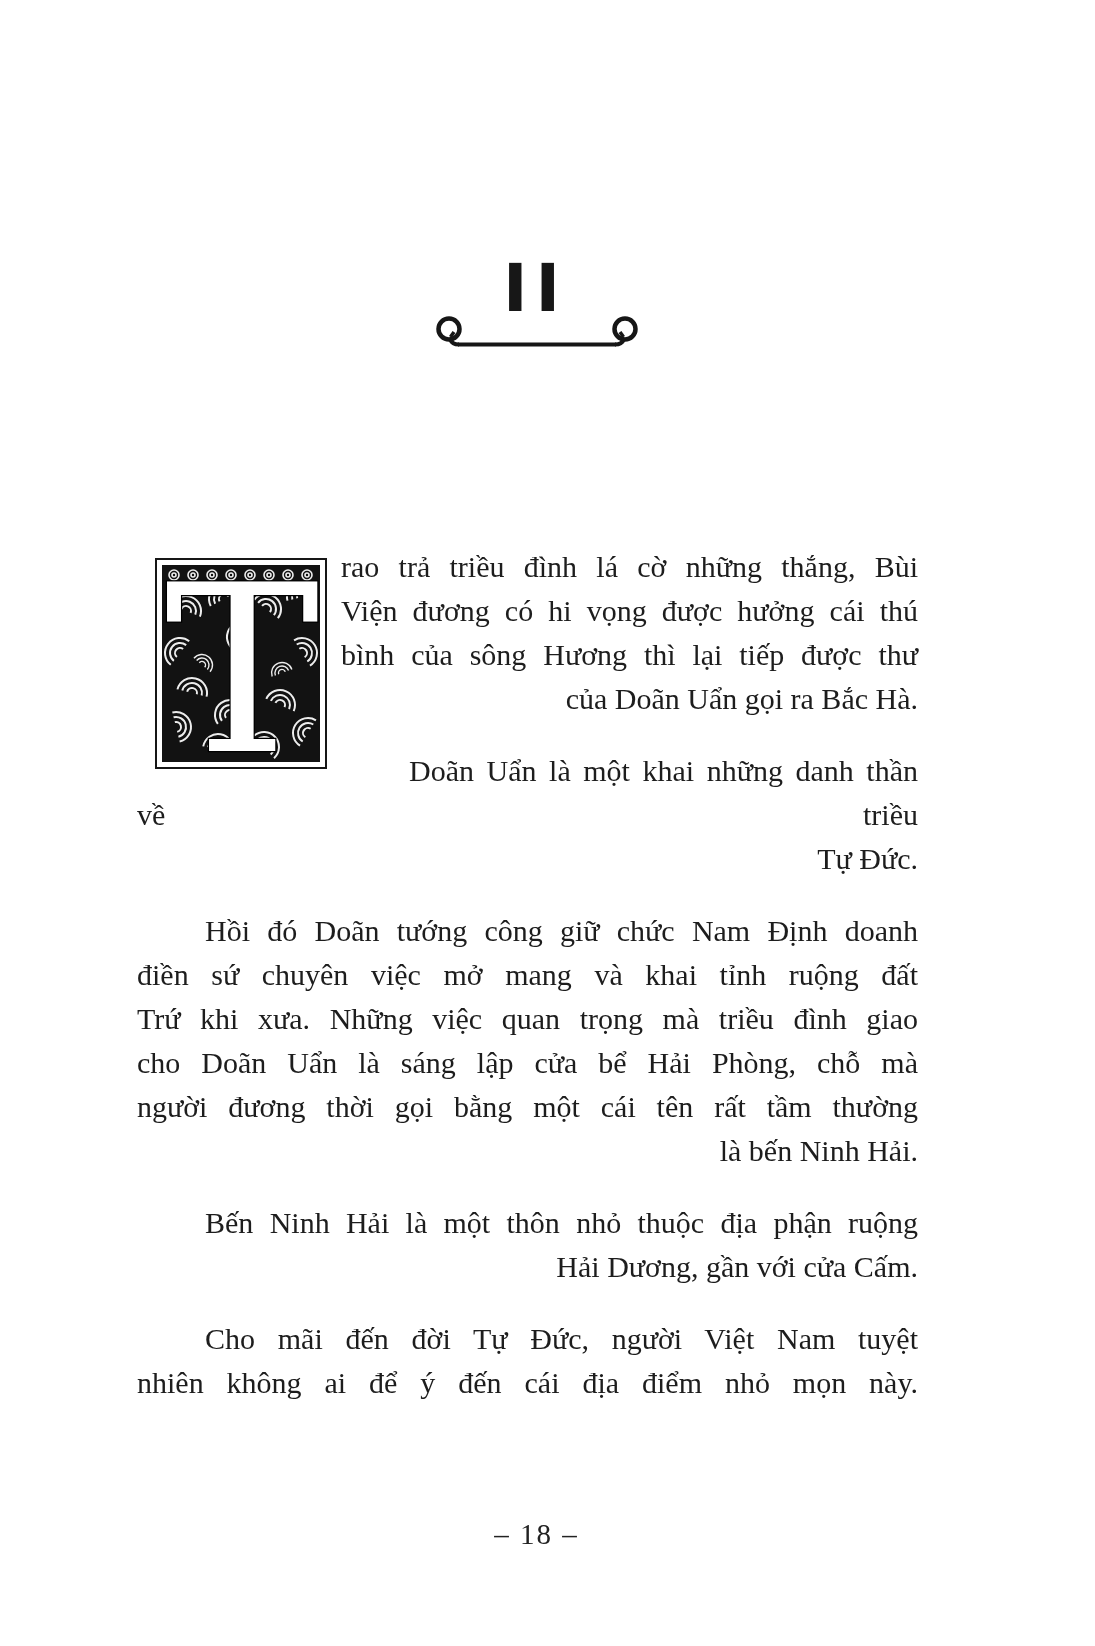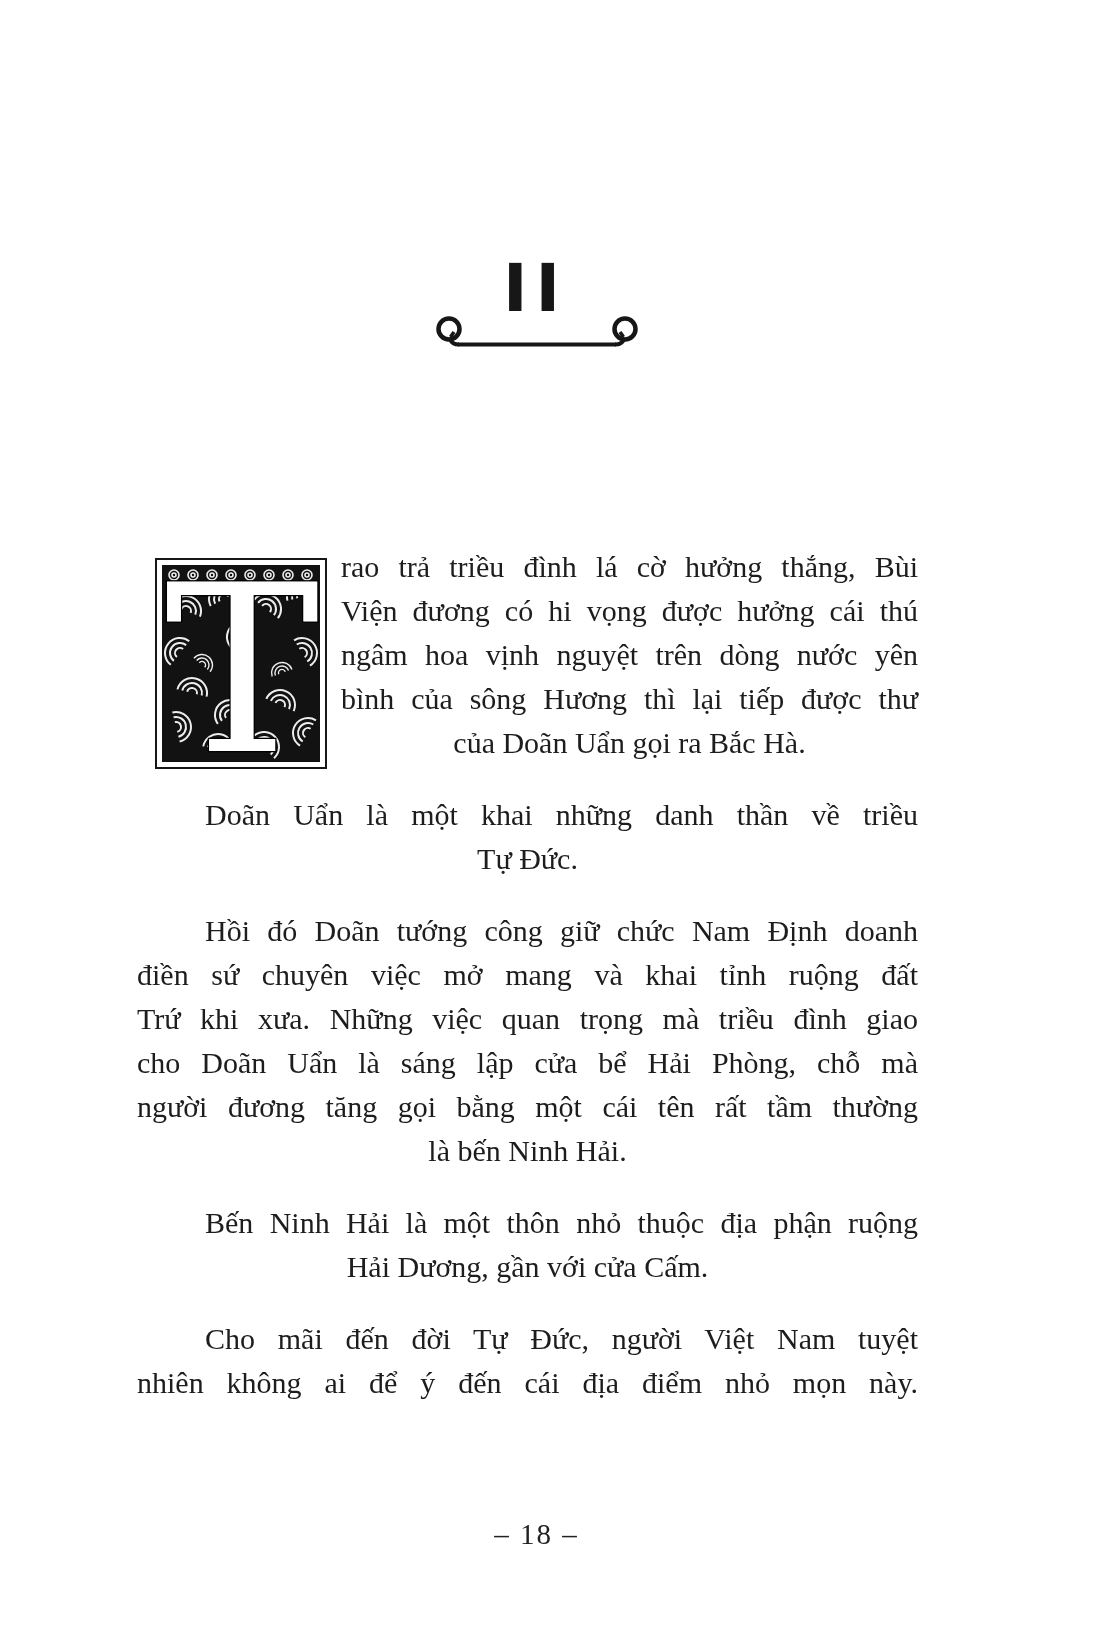--- a/index.html
+++ b/index.html
@@ -25,21 +25,21 @@
     transform:translateX(calc(-50% - 11px));
   }
   .content{
     position:absolute;left:137px;top:545px;width:781px;
     font-size:30px;line-height:44px;
   }
   .para{margin:0 0 28px 0;}
   .para:last-child{margin-bottom:16px;}
   .line{min-height:44px;}
   .jl{text-align:justify;text-align-last:justify;}
-  .ll{text-align:center;}
+  .ll{text-align:right;}
   .ind{text-indent:68px;}
   .dropcap{
     float:left;
     width:158px;height:197px;
     border:2.5px solid #161616;
     padding:5px;background:#ffffff;
     margin:13px 14px 0 18px;
     box-sizing:content-box;
   }
   .dropcap-inner{
@@ -112,38 +112,37 @@
           <use href="#sh" transform="translate(146,168) rotate(-58)"></use>
           <use href="#sh" transform="translate(56,184) rotate(10)"></use>
           <use href="#sh" transform="translate(102,182) rotate(48)"></use>
           <use href="#sh" transform="translate(80,72) rotate(-70)"></use>
           <use href="#sh" transform="translate(40,100) rotate(40) scale(0.7)"></use>
           <use href="#sh" transform="translate(120,108) rotate(-20) scale(0.7)"></use>
           <text x="80" y="186" text-anchor="middle" font-family="DejaVu Serif, Liberation Serif, serif" font-size="232" fill="#ffffff" stroke="#000000" stroke-width="2.5" paint-order="stroke">T</text>
         </svg>
       </span>
     </span>
-    <div class="line jl">rao trả triều đình lá cờ hưởng thắng, Bùi</div>
+    <div class="line jl">rao trả triều đình lá cờ những thắng, Bùi</div>
     <div class="line jl">Viện đương có hi vọng được hưởng cái thú</div>
-    <div class="line jl">ngâm hoa vịnh nguyệt trên dòng nước yên</div>
     <div class="line jl">bình của sông Hương thì lại tiếp được thư</div>
     <div class="line ll">của Doãn Uẩn gọi ra Bắc Hà.</div>
   </div>
 
   <div class="para">
     <div class="line jl ind">Doãn Uẩn là một khai những danh thần về triều</div>
     <div class="line ll">Tự Đức.</div>
   </div>
 
   <div class="para">
     <div class="line jl ind">Hồi đó Doãn tướng công giữ chức Nam Định doanh</div>
     <div class="line jl">điền sứ chuyên việc mở mang và khai tỉnh ruộng đất</div>
     <div class="line jl">Trứ khi xưa. Những việc quan trọng mà triều đình giao</div>
     <div class="line jl">cho Doãn Uẩn là sáng lập cửa bể Hải Phòng, chỗ mà</div>
-    <div class="line jl">người đương tăng gọi bằng một cái tên rất tầm thường</div>
+    <div class="line jl">người đương thời gọi bằng một cái tên rất tầm thường</div>
     <div class="line ll">là bến Ninh Hải.</div>
   </div>
 
   <div class="para">
     <div class="line jl ind">Bến Ninh Hải là một thôn nhỏ thuộc địa phận ruộng</div>
     <div class="line ll">Hải Dương, gần với cửa Cấm.</div>
   </div>
 
   <div class="para">
     <div class="line jl ind">Cho mãi đến đời Tự Đức, người Việt Nam tuyệt</div>

